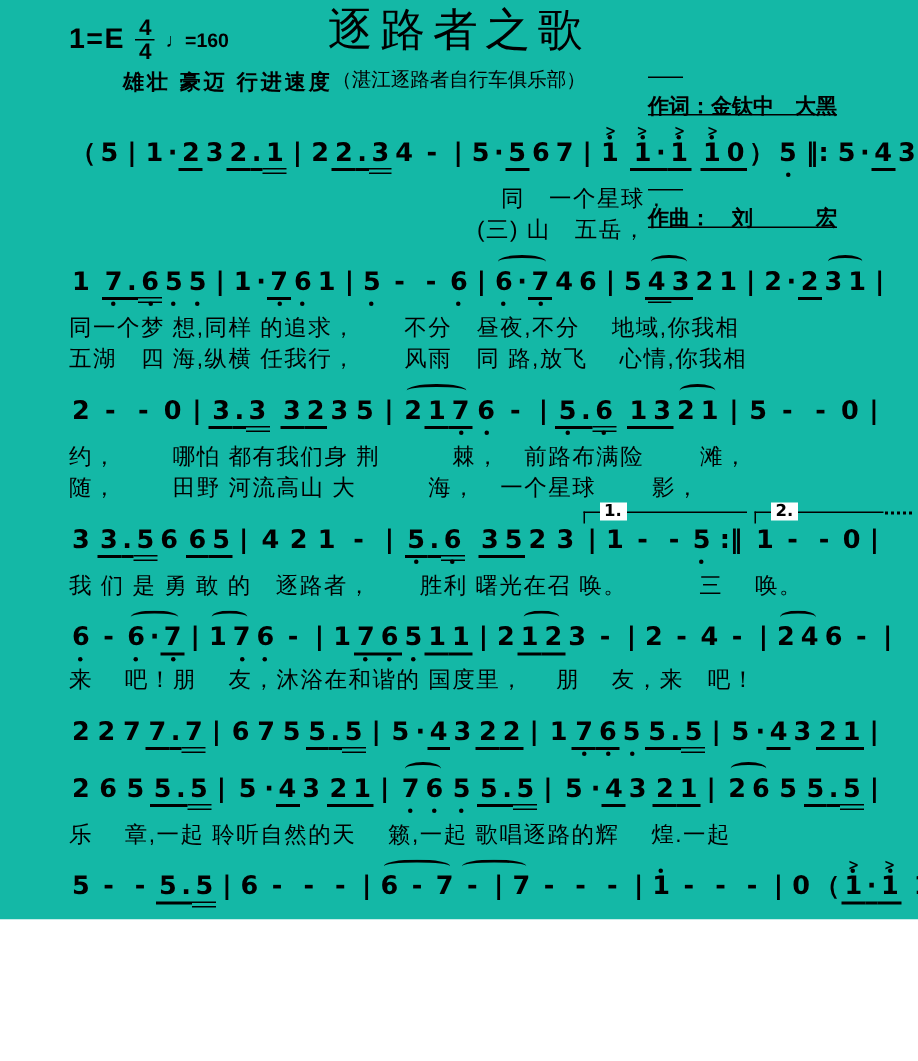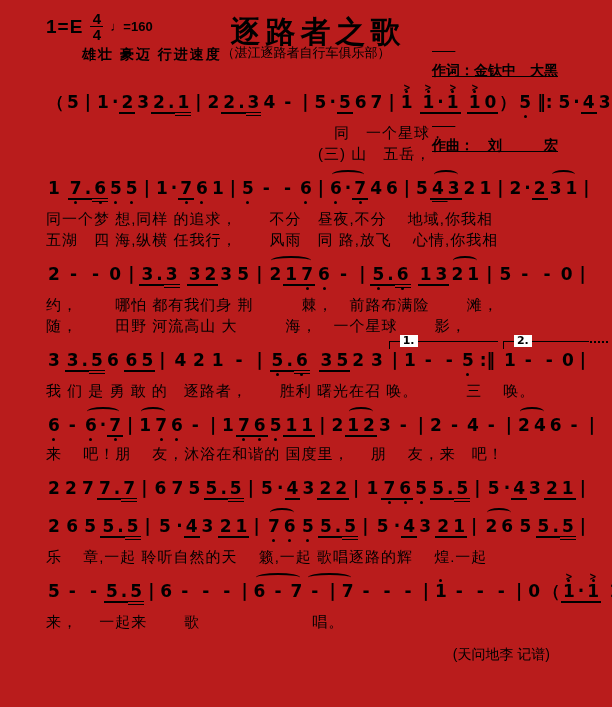--- a/index.html
+++ b/index.html
@@ -1,29 +1,29 @@
 <!DOCTYPE html>
 <html><head>
 <meta charset="utf-8">
 <title>逐路者之歌</title>
 <style>
   html,body{margin:0;padding:0;background:#fff;}
-  .page{position:relative;width:612px;height:707px;background:#b91c1c;color:#000;
+  .page{position:relative;width:612px;height:613px;background:#14b8a6;color:#000;
         font-family:"Liberation Sans","DejaVu Sans",sans-serif;overflow:hidden;}
   
   header{position:relative;height:76px;}
   .key-block{position:absolute;left:46px;top:12px;display:flex;align-items:center;gap:7px;font-weight:bold;}
   .key-sig{font-size:19px;letter-spacing:1px;}
   .ts{display:inline-flex;flex-direction:column;align-items:center;line-height:13px;font-size:15px;}
   .ts i{font-style:normal;}
   .ts .ts-bar{width:13px;border-top:1.5px solid #000;height:0;margin:1px 0;}
   .tempo{font-size:13px;font-weight:bold;}
   .expression{position:absolute;left:82px;top:46px;font-size:14px;font-weight:bold;letter-spacing:2px;}
-  .title{position:absolute;left:50%;top:0;transform:translateX(-50%);margin:12px;white-space:nowrap;
-         font-family:"DejaVu Serif","Liberation Serif",serif;font-weight:bold;font-size:30px;letter-spacing:5px;}
+  .title{position:absolute;left:50%;top:0;transform:translateX(-50%);margin:0;white-space:nowrap;
+         font-family:"DejaVu Serif","Liberation Serif",serif;font-weight:normal;font-size:30px;letter-spacing:5px;}
   .subtitle{position:absolute;left:50%;top:44px;transform:translateX(-50%);white-space:nowrap;
             font-size:13px;font-weight:normal;}
   .credits{position:absolute;left:432px;top:8px;font-size:14px;font-weight:bold;line-height:25px;white-space:pre;text-decoration:underline;}
   
   .score{padding:2px 22px 0 46px;}
   .system{position:relative;}
   .music-line{white-space:nowrap;margin:14px 0 6px 0;
               font-family:"DejaVu Sans","Liberation Sans",sans-serif;font-weight:bold;font-size:17px;}
   .note{display:inline-block;position:relative;padding:0 2px;line-height:20px;font-style:normal;}
   .u1{border-bottom:2px solid #000;}

